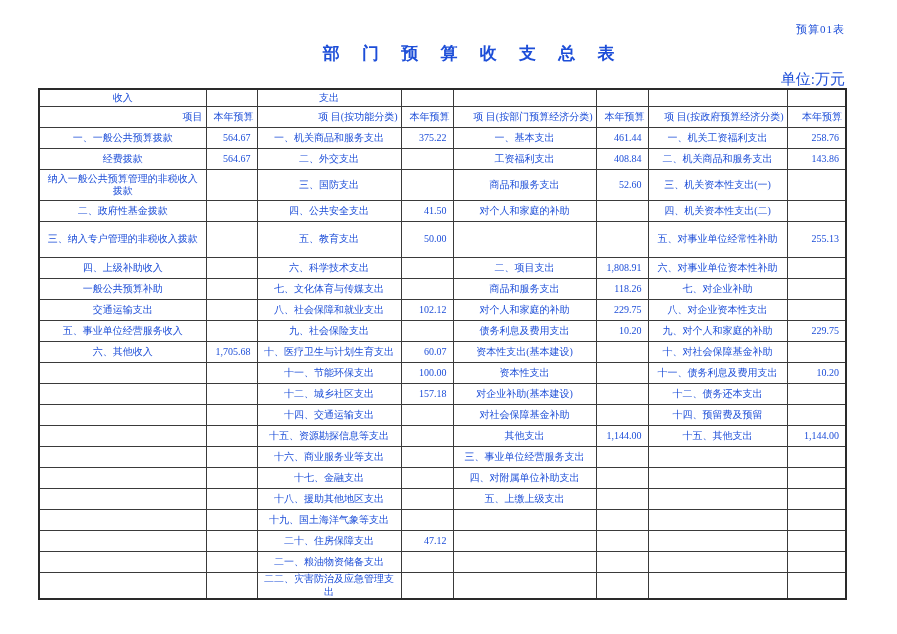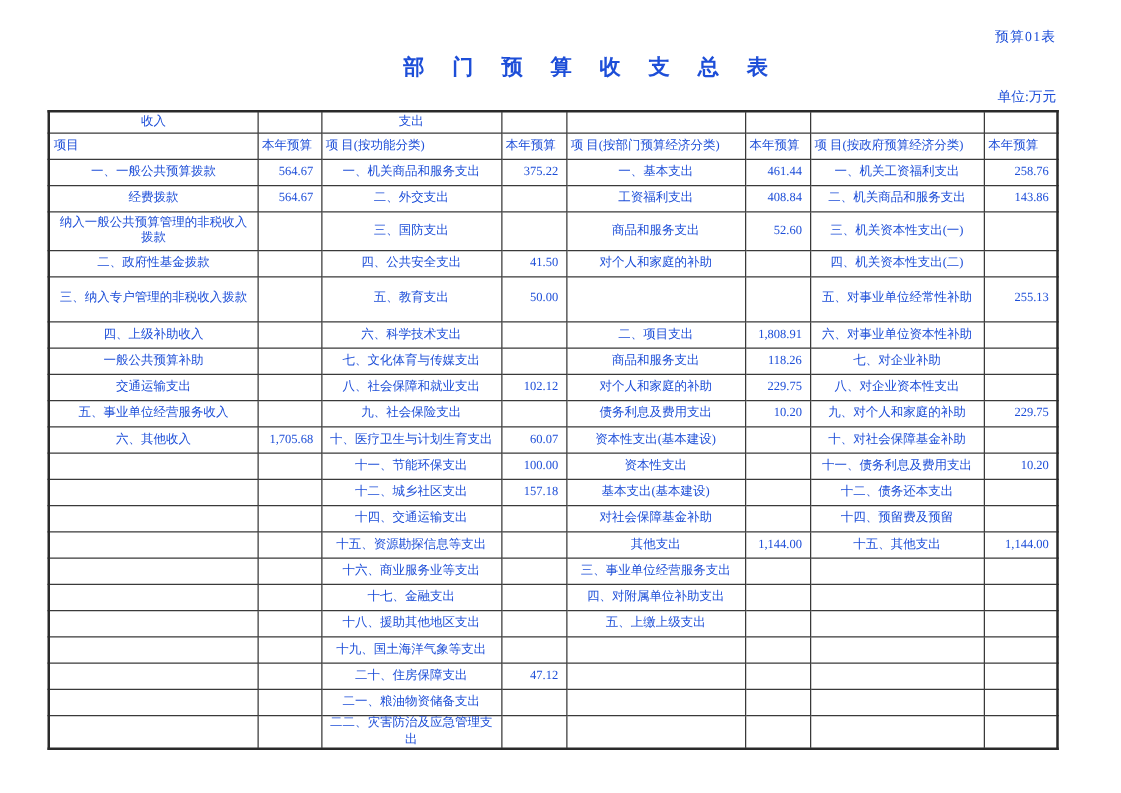--- a/index.html
+++ b/index.html
@@ -15,39 +15,39 @@
     position:absolute;top:22px;right:52px;
     font-size:11px;letter-spacing:1px;
   }
   .page-title{
     position:absolute;top:42px;left:0;width:897px;
     text-align:center;font-size:17px;font-weight:bold;
     letter-spacing:9px;text-indent:9px;margin-left:20px;
   }
   .unit-label{
     position:absolute;top:70px;right:52px;
-    font-size:11px;
+    font-size:15px;
   }
   table.budget{
     position:absolute;left:38px;top:88px;
     width:807px;
     border-collapse:collapse;
     table-layout:fixed;
     font-size:10px;
   }
   table.budget td,table.budget th{
     border:1px solid #3a3a3a;
     padding:0 3px;
     font-weight:normal;
     overflow:hidden;
     line-height:1.25;
   }
   table.budget{border:2px solid #2a2a2a;}
   thead tr.h1 td{height:16px;text-align:center;}
-  thead tr.h2 td{height:20px;text-align:left;}
+  thead tr.h2 td{height:20px;text-align:right;}
   tbody td{height:20px;}
   tbody td.item{text-align:center;}
   tbody td.val{text-align:right;padding-right:6px;}
   tbody tr.r3 td{height:30px;}
   tbody tr.r5 td{height:35px;}
 </style>
 </head>
 <body>
 
 <div class="page">
@@ -198,21 +198,21 @@
           <td class="item">资本性支出</td>
           <td class="val"></td>
           <td class="item">十一、债务利息及费用支出</td>
           <td class="val">10.20</td>
         </tr>
         <tr>
           <td class="item"></td>
           <td class="val"></td>
           <td class="item">十二、城乡社区支出</td>
           <td class="val">157.18</td>
-          <td class="item">基本支出(基本建设)</td>
+          <td class="item">对企业补助(基本建设)</td>
           <td class="val"></td>
           <td class="item">十二、债务还本支出</td>
           <td class="val"></td>
         </tr>
         <tr>
           <td class="item"></td>
           <td class="val"></td>
           <td class="item">十四、交通运输支出</td>
           <td class="val"></td>
           <td class="item">对社会保障基金补助</td>

